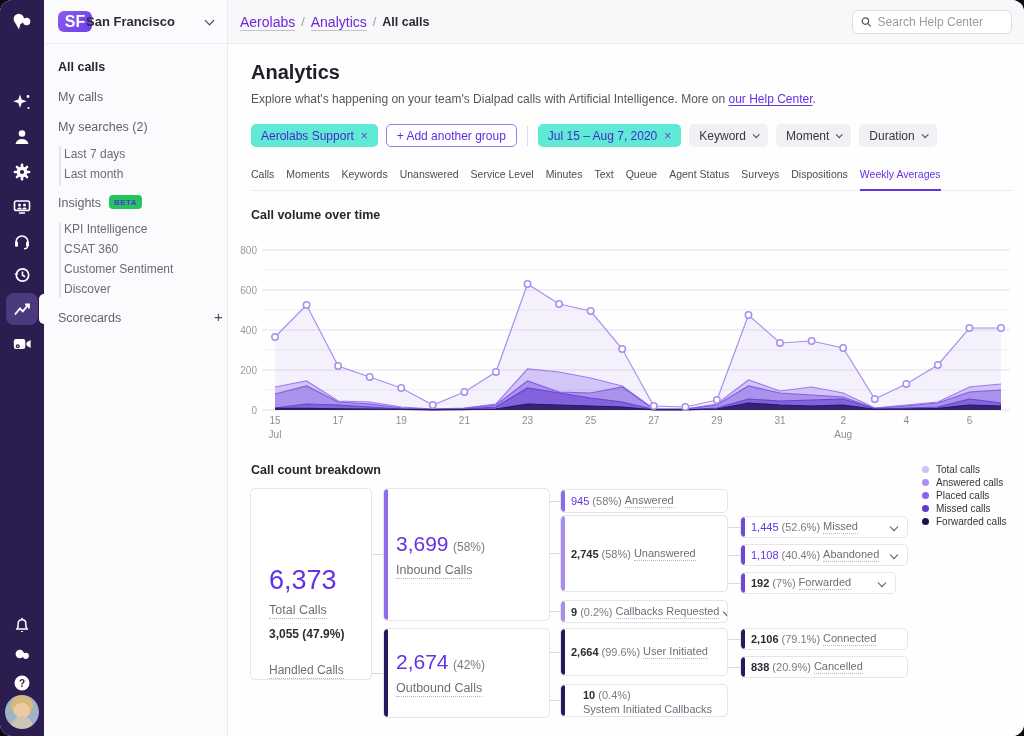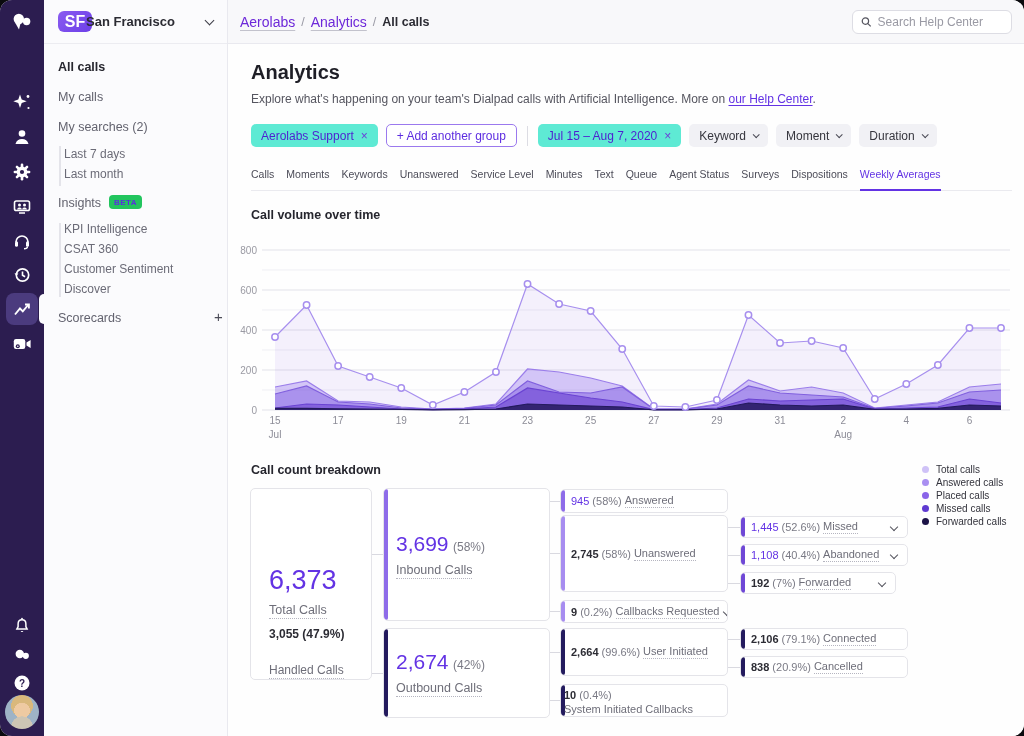--- a/index.html
+++ b/index.html
@@ -90,21 +90,21 @@
   .biglbl { font-size:12.5px; color:#6e6e79; border-bottom:1px dotted #b5b5c0; padding-bottom:1px; }
   .biglbl-row { margin-top:4px; }
   .subnum { font-size:12px; font-weight:700; color:#2c2c34; margin-top:9px; }
   .sublbl { font-size:12px; color:#6e6e79; border-bottom:1px dotted #b5b5c0; padding-bottom:1px; }
   .sublbl-row { margin-top:19px; }
   .midbox-content { position:absolute; left:12px; top:50%; transform:translateY(-50%); }
   .midnum { font-size:21px; color:#6333e4; }
   .midpct { font-size:12px; color:#7a7a85; }
   .midlbl { font-size:12.5px; color:#6e6e79; border-bottom:1px dotted #b5b5c0; padding-bottom:1px; }
   .midlbl-row { margin-top:4px; }
-  .two-line { line-height:14px; padding-top:3px; display:block; padding-left:3px; }
+  .two-line { line-height:14px; padding-top:3px; display:block; padding-left:22px; }
 </style>
 </head>
 <body>
 
 <div class="window">
 
   <aside class="rail">
     <div class="ricon" style="top:10px">
       <svg width="24" height="24" viewBox="0 0 24 24">
           <circle cx="8.8" cy="9" r="5.2" fill="#fff"></circle>

